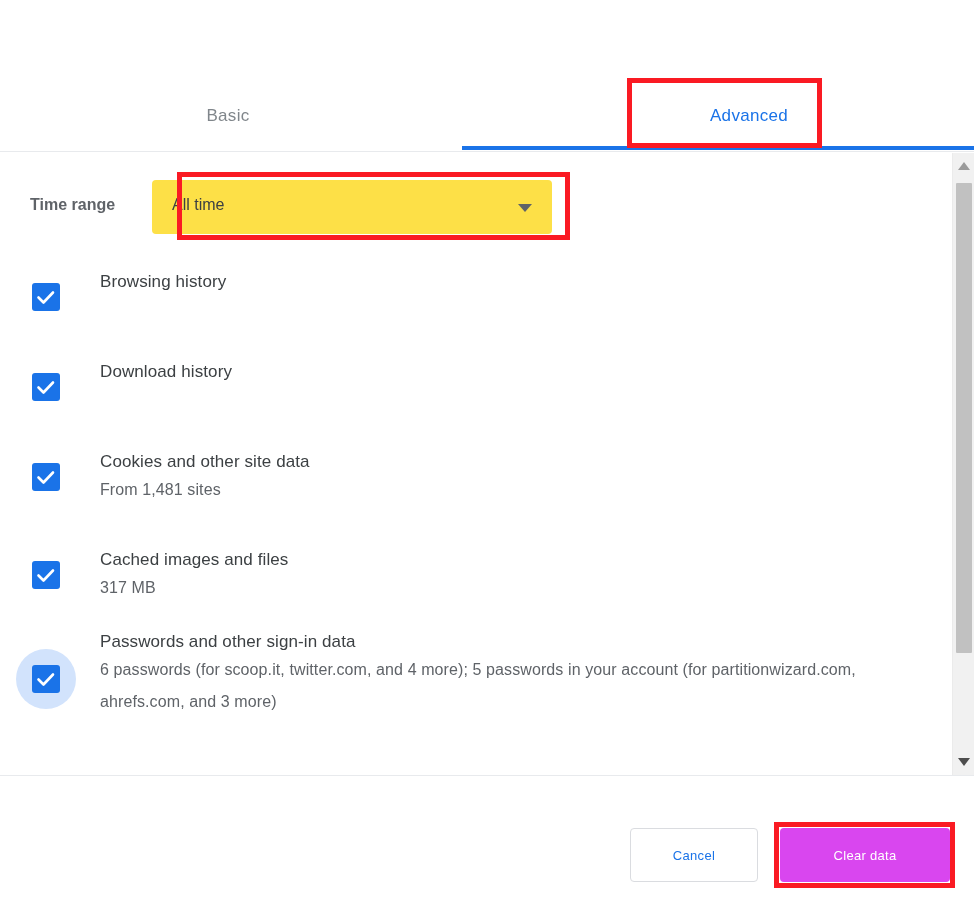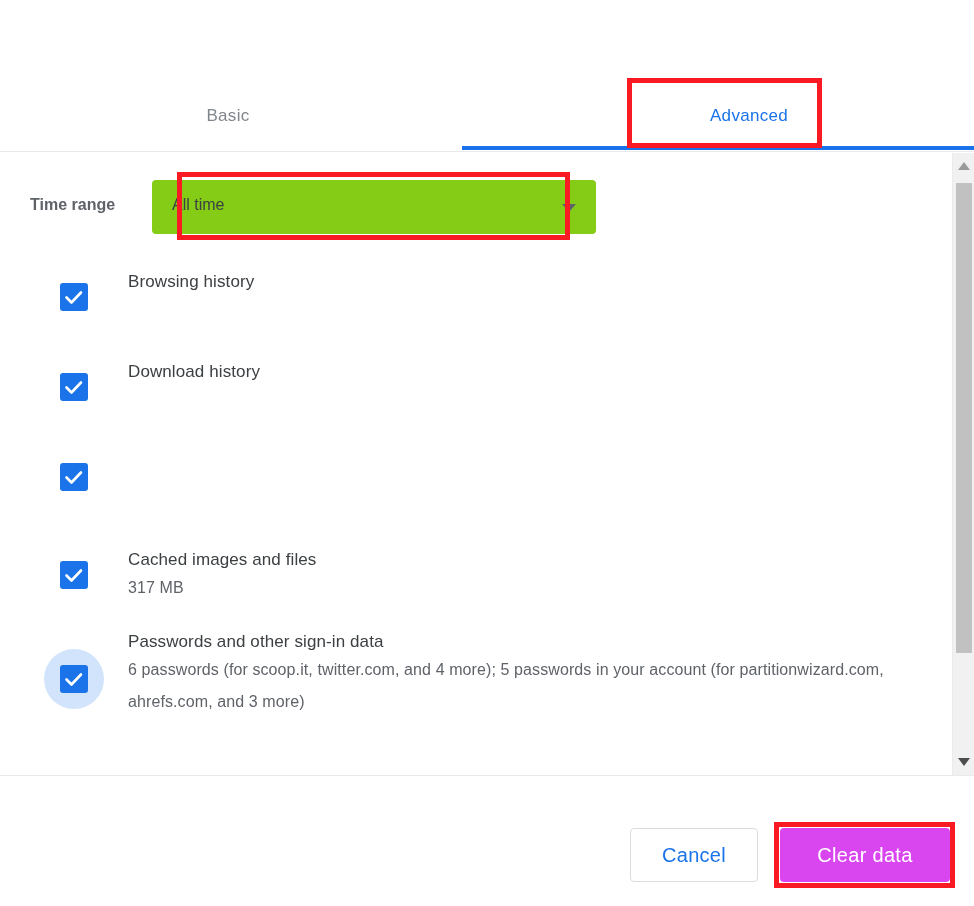--- a/index.html
+++ b/index.html
@@ -113,25 +113,24 @@
     color: #5f6368;
     white-space: nowrap;
     font-weight: bold;
   }
   .timerange-select {
     position: absolute;
     left: 152px;
     top: 2px;
     width: 400px;
     height: 54px;
-    background: #84cc16;
+    background: #fde047;
     border: none;
     border-radius: 4px;
     cursor: pointer;
-    padding-left: 44px;
   }
   .timerange-value {
     position: absolute;
     left: 20px;
     top: 16px;
     font-size: 16px;
     color: #3c4043;
     white-space: nowrap;
   }
   .caret-down {
@@ -144,21 +143,20 @@
     border-right: 7px solid transparent;
     border-top: 8px solid #5f6368;
   }
 
   
   .cb-row {
     position: absolute;
     left: 0;
     width: 940px;
     cursor: pointer;
-    margin-left: 28px;
   }
   .cb-ripple {
     position: absolute;
     left: 16px;
     width: 60px;
     height: 60px;
     border-radius: 50%;
     background: #d2e3fc;
   }
   .checkbox {
@@ -247,21 +245,21 @@
     top: 775px;
     width: 974px;
     height: 1px;
     background: #e8eaed;
   }
   .btn {
     position: absolute;
     display: flex;
     align-items: center;
     justify-content: center;
-    font-size: 20px;
+    font-size: 13px;
     font-weight: 500;
     letter-spacing: 0.3px;
     border-radius: 4px;
     cursor: pointer;
     user-select: none;
     box-sizing: border-box;
   }
   .btn-cancel {
     left: 630px;
     top: 828px;
@@ -337,20 +335,24 @@
           <div class="cb-label">Download history</div>
         </div>
       </div>
 
       <div class="cb-row" style="top:292px;height:78px;">
         <div class="checkbox" style="top:18px;">
           <svg width="22" height="22" viewBox="0 0 22 22" aria-hidden="true">
             <path d="M3.5 11.5 L8.5 16.5 L18 6.5" fill="none" stroke="#ffffff" stroke-width="2.6" stroke-linecap="round" stroke-linejoin="round"></path>
           </svg>
         </div>
+        <div class="cb-texts" style="top:4px;">
+          <div class="cb-label">Cookies and other site data</div>
+          <div class="cb-sub">From 1,481 sites</div>
+        </div>
       </div>
 
       <div class="cb-row" style="top:390px;height:78px;padding-left:42px;">
         <div class="checkbox" style="top:18px;">
           <svg width="22" height="22" viewBox="0 0 22 22" aria-hidden="true">
             <path d="M3.5 11.5 L8.5 16.5 L18 6.5" fill="none" stroke="#ffffff" stroke-width="2.6" stroke-linecap="round" stroke-linejoin="round"></path>
           </svg>
         </div>
         <div class="cb-texts" style="top:4px;">
           <div class="cb-label">Cached images and files</div>

